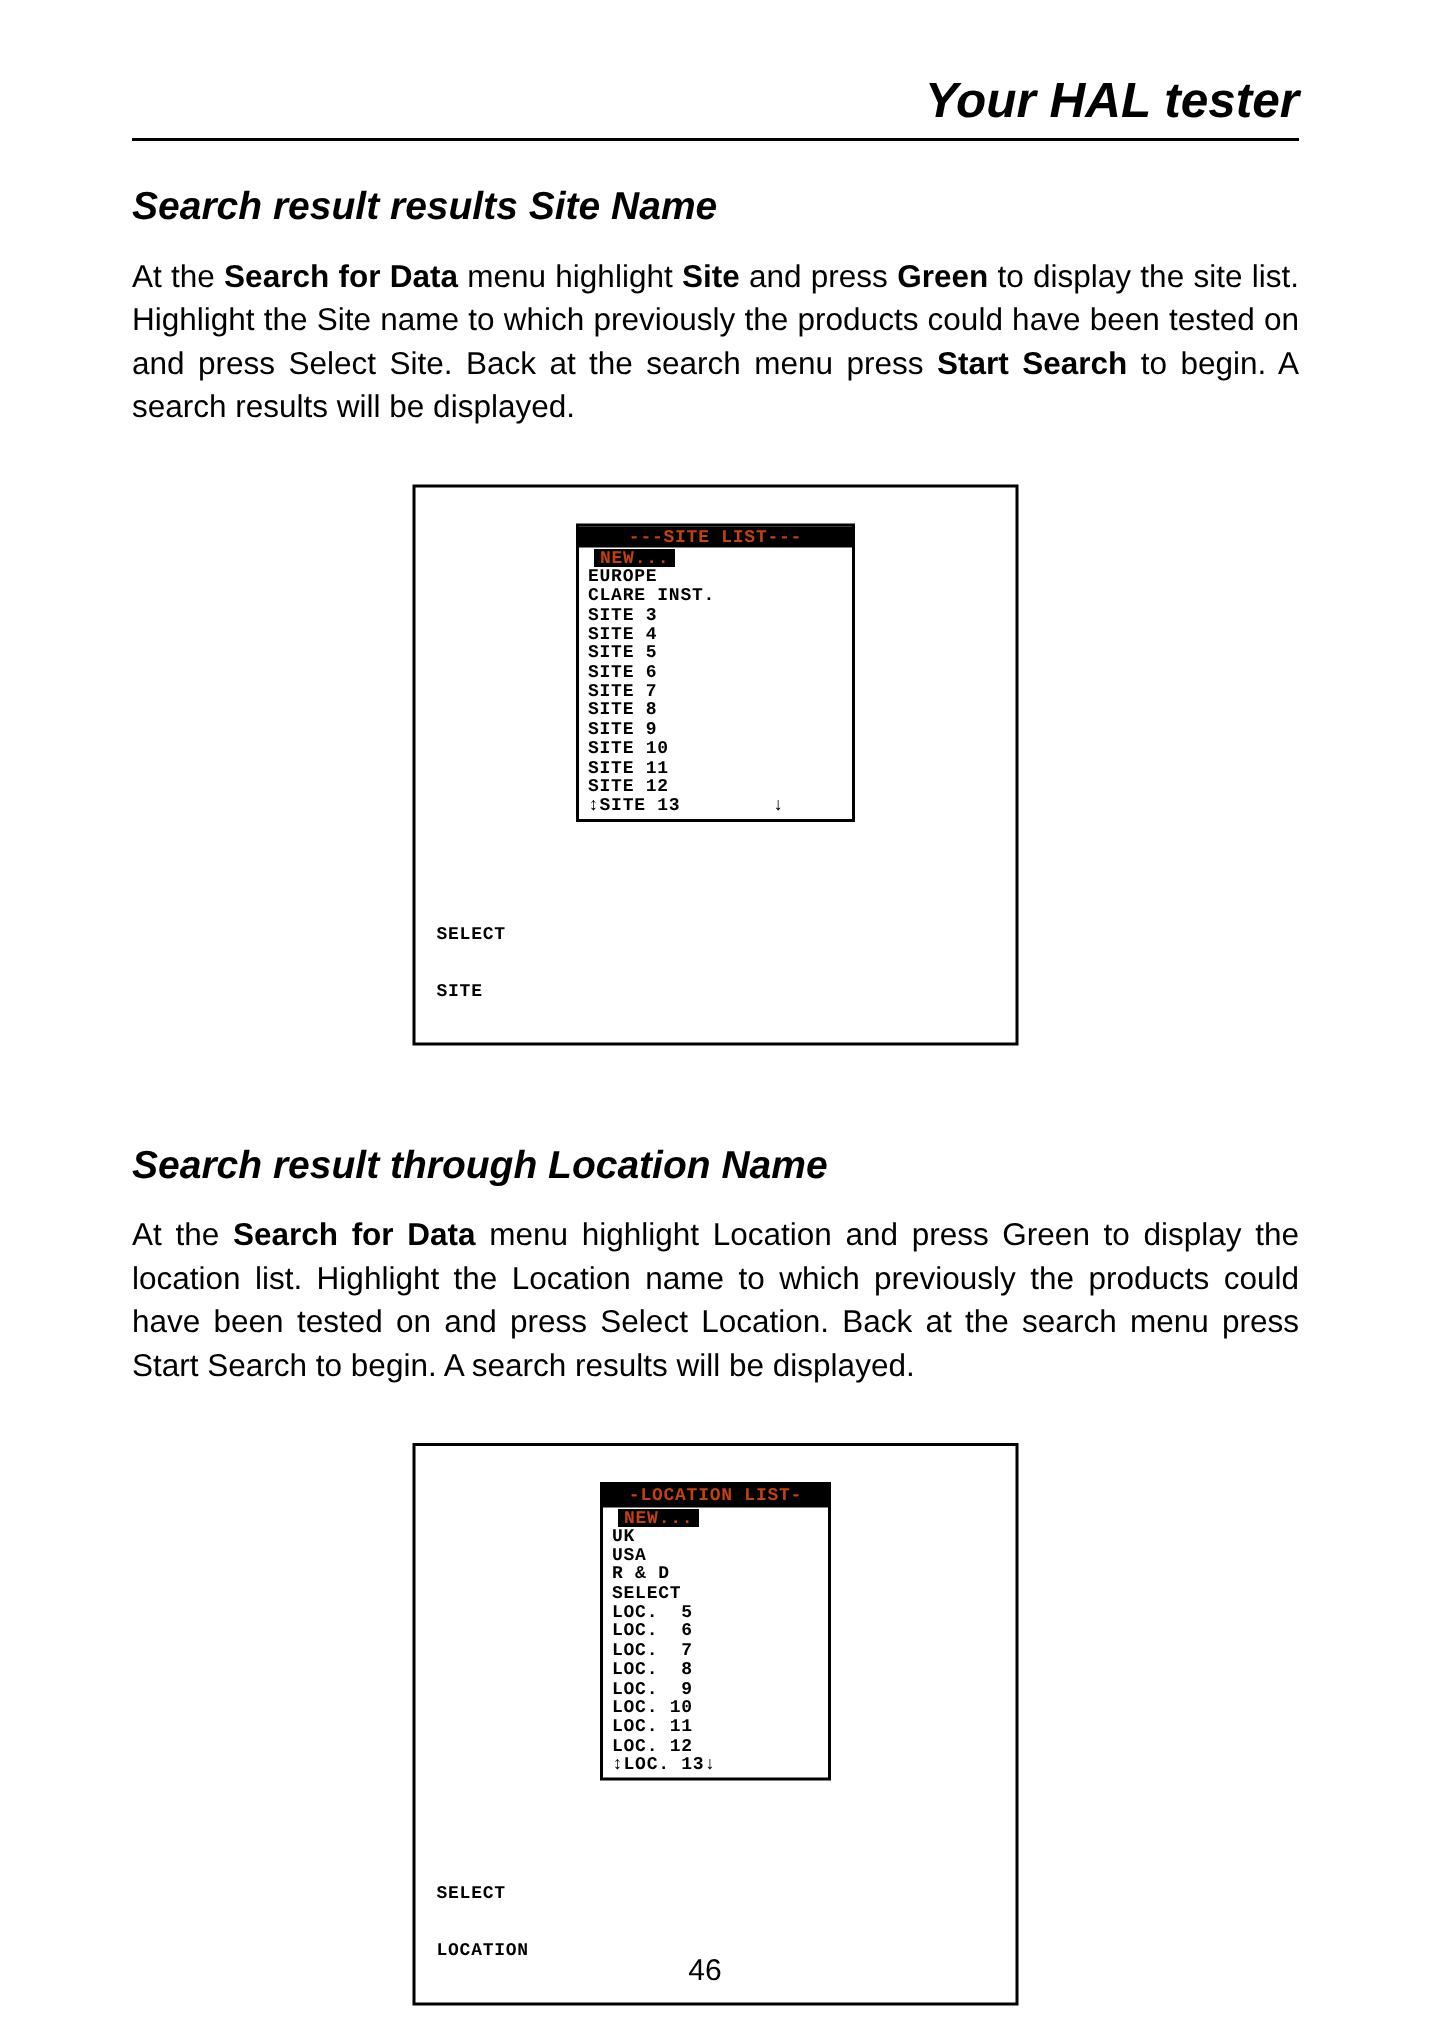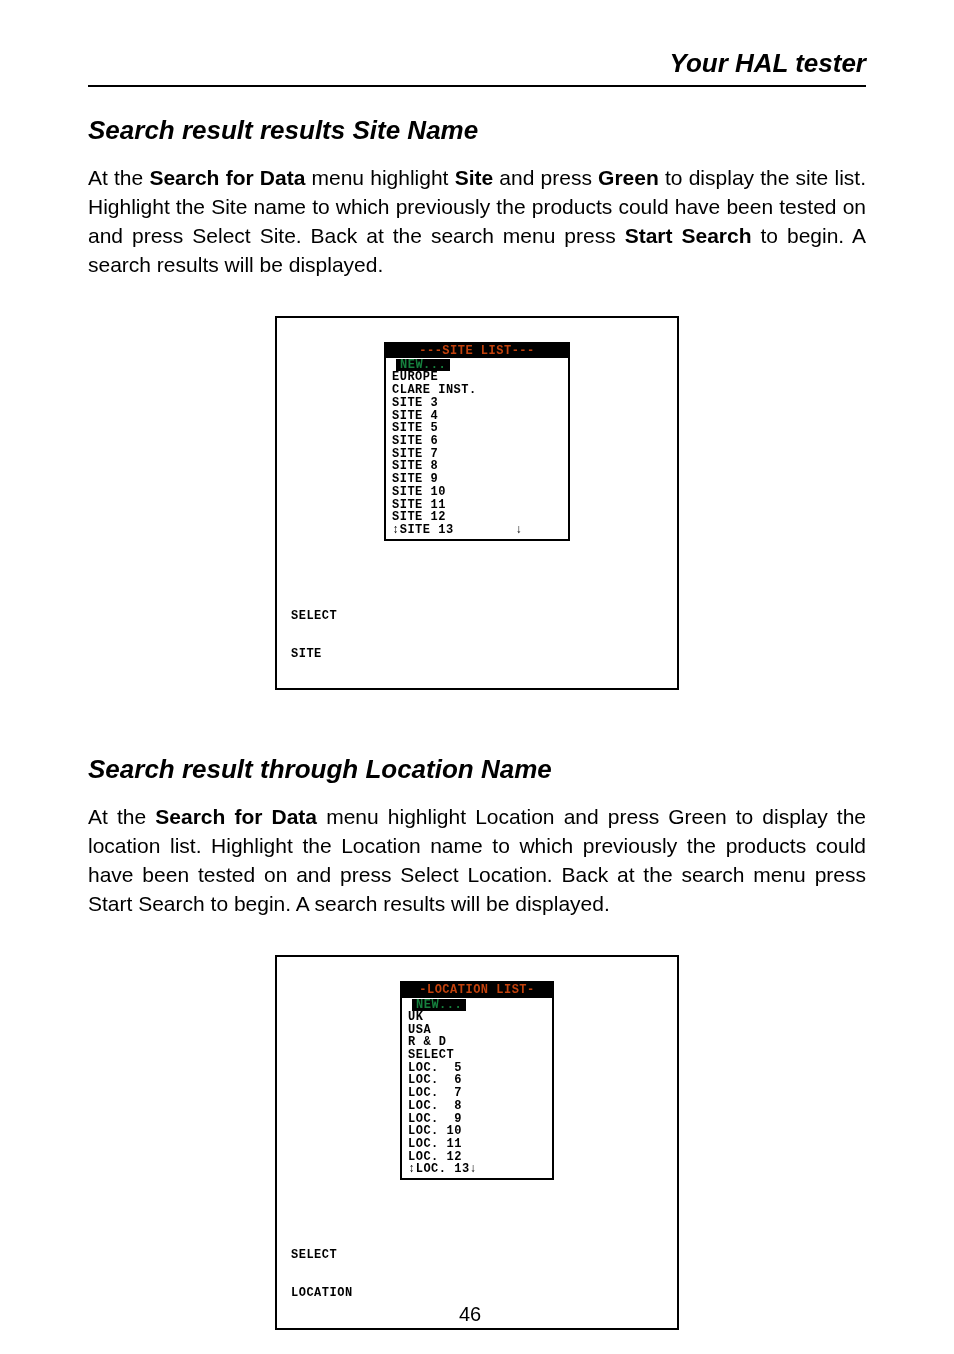--- a/index.html
+++ b/index.html
@@ -9,21 +9,21 @@
       background: #ffffff;
       font-family: Arial, Helvetica, sans-serif;
       color: #000;
       padding: 48px 88px 30px 88px;
       position: relative;
     }
     .header-title {
       text-align: right;
       font-style: italic;
       font-weight: bold;
-      font-size: 26px;
+      font-size: 33px;
       padding-bottom: 6px;
       border-bottom: 2.5px solid #000;
       margin-bottom: 28px;
     }
     .section-heading {
       font-style: italic;
       font-weight: bold;
       font-size: 26px;
       margin-bottom: 18px;
       margin-top: 8px;
@@ -63,21 +63,21 @@
       text-align: center;
       padding: 1px 0;
       font-family: "Courier New", monospace;
       font-size: 12px;
       font-weight: bold;
       letter-spacing: 0.5px;
       white-space: pre;
     }
     .lcd-list-selected {
       background: #000;
-      color: #15803d;
+      color: #c2410c;
       padding: 0 4px;
       display: inline-block;
       font-family: "Courier New", monospace;
       font-size: 12px;
       font-weight: bold;
       margin-left: 4px;
     }
     .lcd-list-items {
       padding: 1px 6px 2px 6px;
     }

